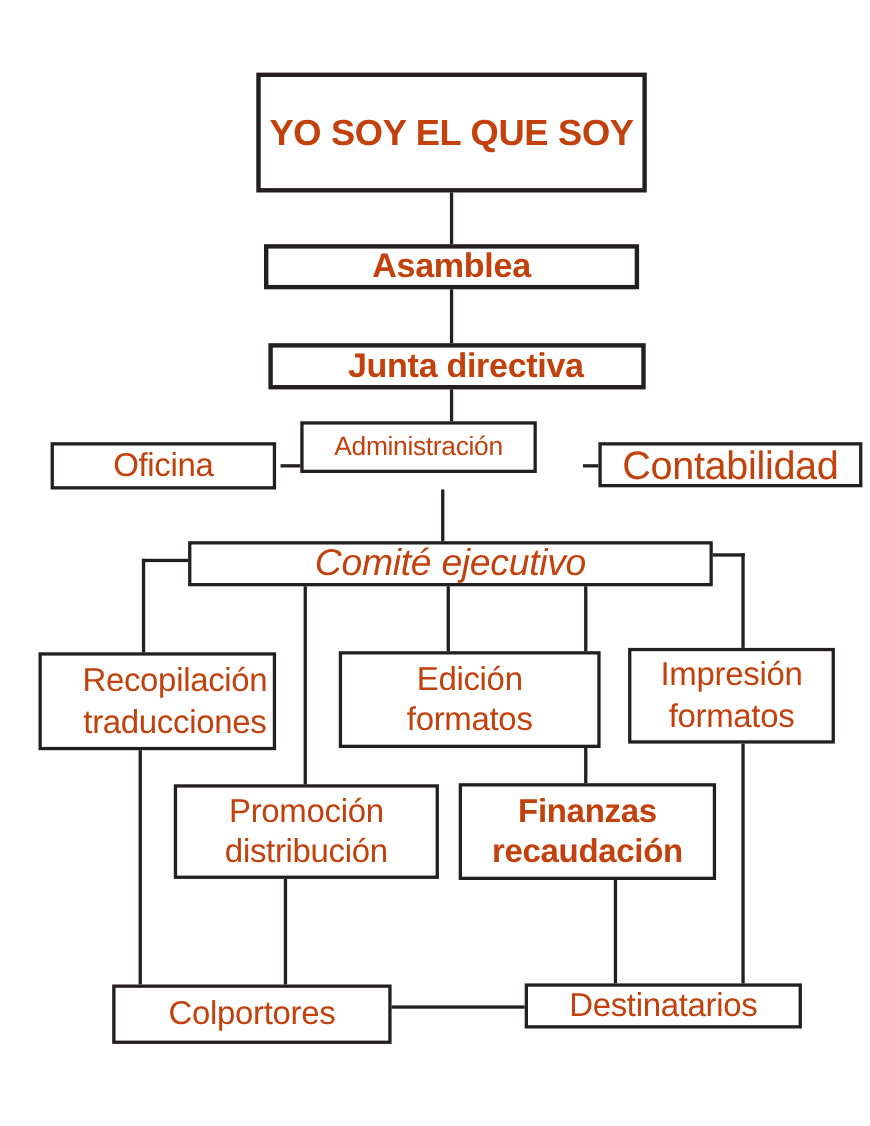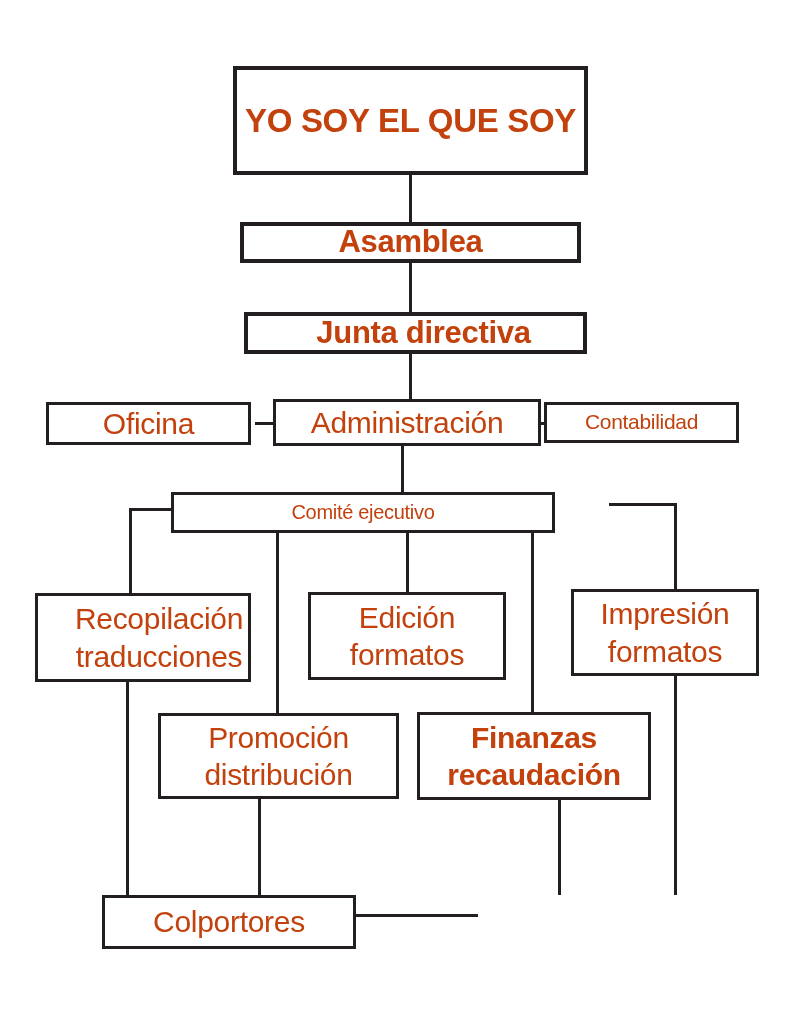--- a/index.html
+++ b/index.html
@@ -75,38 +75,38 @@
   </div>
 
   <div class="node heavy" style="left:244px; top:312px; width:343px; height:42px; font-size:31px;padding-left:16px;">
     <span class="label">Junta directiva</span>
   </div>
 
   <div class="node" style="left:46px;  top:402px; width:205px; height:43px; font-size:30px;">
     <span class="label">Oficina</span>
   </div>
 
-  <div class="node" style="left:273px; top:399px; width:268px; height:47px; font-size:30px;">
+  <div class="node" style="left:273px; top:383px; width:215px; height:47px; font-size:24px;">
     <span class="label">Administración</span>
   </div>
 
-  <div class="node" style="left:544px; top:402px; width:195px; height:41px; font-size:21px;">
+  <div class="node" style="left:544px; top:402px; width:240px; height:41px; font-size:36px;">
     <span class="label">Contabilidad</span>
   </div>
 
-  <div class="node" style="left:171px; top:492px; width:384px; height:41px; font-size:20px;">
+  <div class="node" style="left:171px; top:492px; width:477px; height:41px; font-size:34px;font-style:italic;">
     <span class="label">Comité ejecutivo</span>
   </div>
 
   <div class="node" style="left:35px;  top:593px; width:216px; height:89px; font-size:30px;padding-left:32px;">
     <span class="label">Recopilación
 traducciones</span>
   </div>
 
-  <div class="node" style="left:308px; top:592px; width:198px; height:88px; font-size:30px;">
+  <div class="node" style="left:308px; top:592px; width:238px; height:88px; font-size:30px;">
     <span class="label">Edición
 formatos</span>
   </div>
 
   <div class="node" style="left:571px; top:589px; width:188px; height:87px; font-size:30px;">
     <span class="label">Impresión
 formatos</span>
   </div>
 
   <div class="node" style="left:158px; top:713px; width:241px; height:86px; font-size:30px;">
@@ -116,14 +116,17 @@
 
   <div class="node" style="left:417px; top:712px; width:234px; height:88px; font-size:30px;font-weight:bold;">
     <span class="label">Finanzas
 recaudación</span>
   </div>
 
   <div class="node" style="left:102px; top:895px; width:254px; height:54px; font-size:30px;">
     <span class="label">Colportores</span>
   </div>
 
+  <div class="node" style="left:477px; top:894px; width:252px; height:41px; font-size:30px;">
+    <span class="label">Destinatarios</span>
+  </div>
 
 </div>
 
 </body></html>

